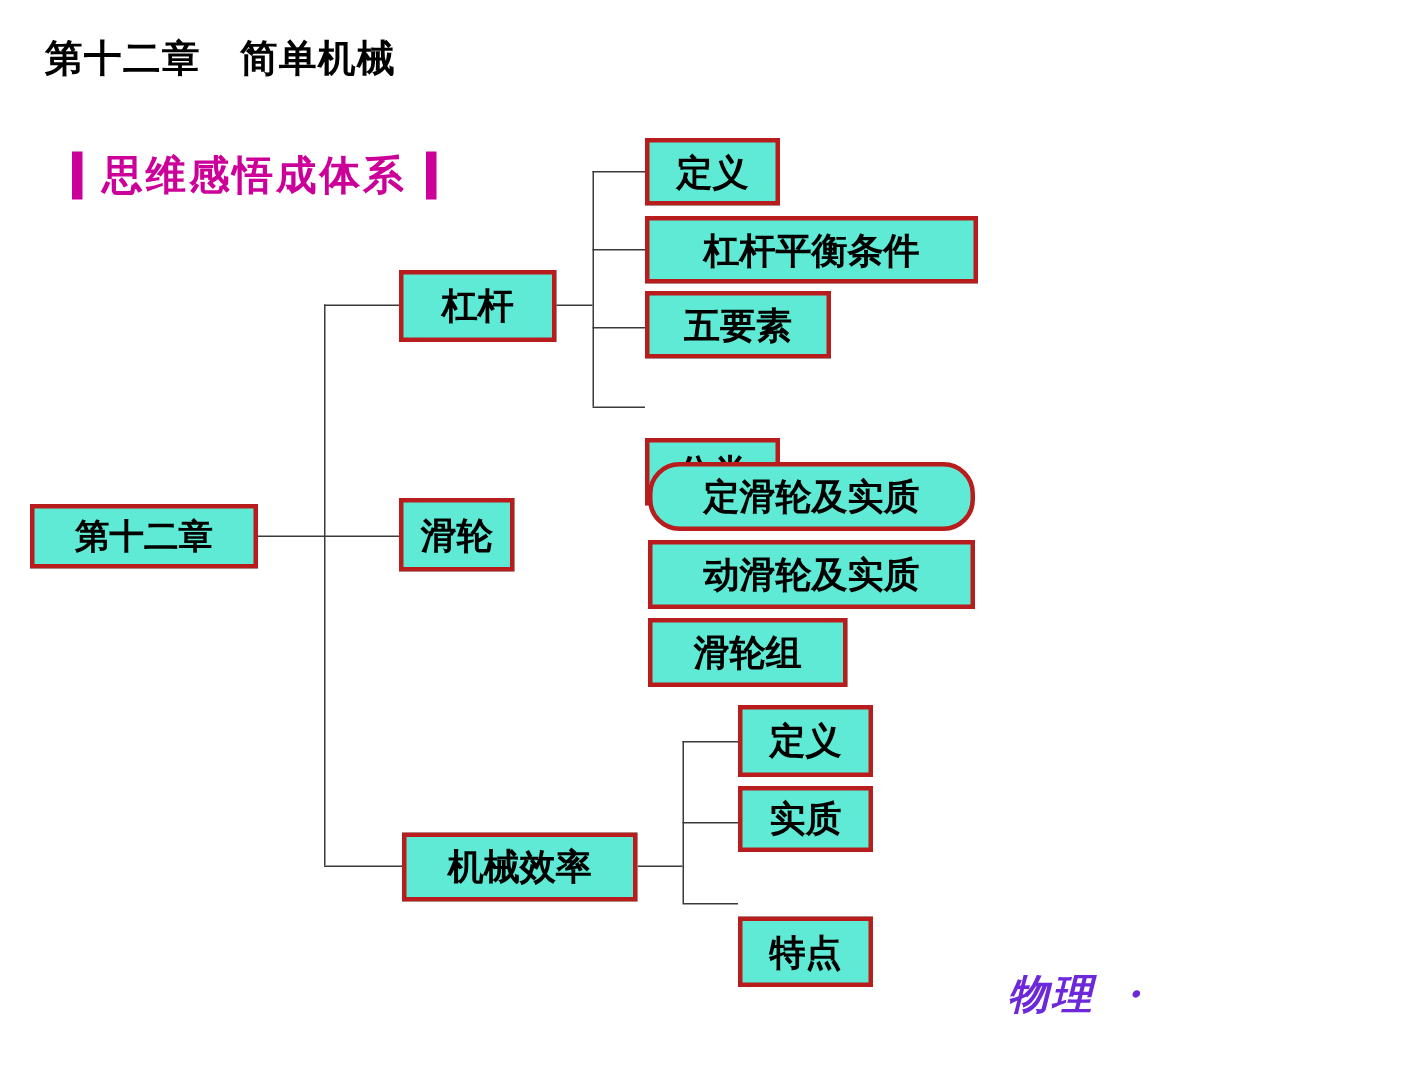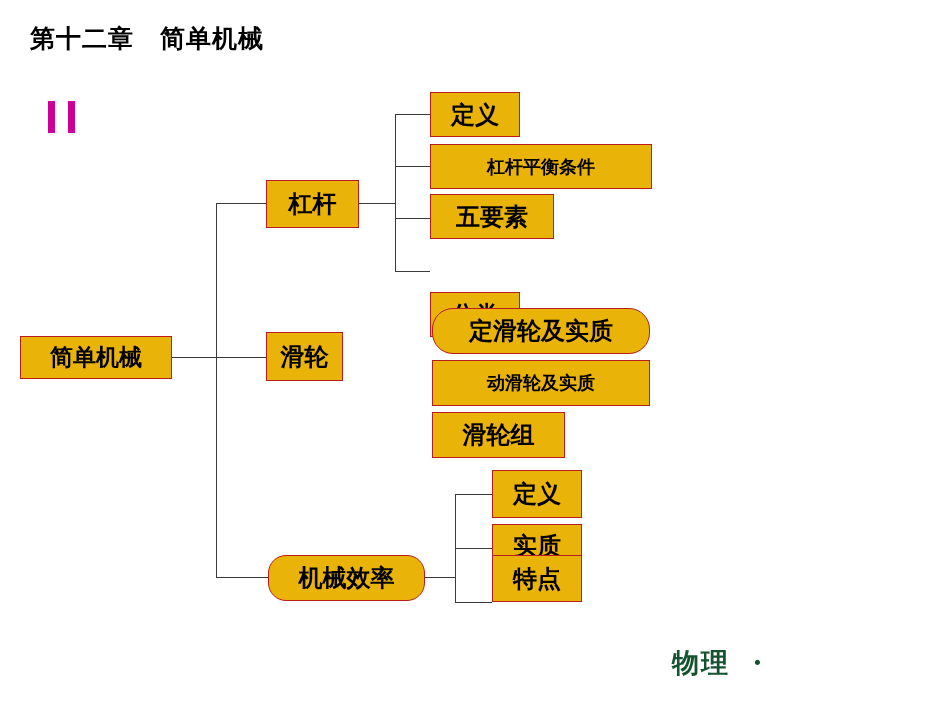--- a/index.html
+++ b/index.html
@@ -59,70 +59,69 @@
     color: #cc0099;
     letter-spacing: 2px;
     white-space: nowrap;
     line-height: 1;
   }
 
   
   .node {
     position: absolute;
     box-sizing: border-box;
-    border: 1px solid #b91c1c;
-    background: #eab308;
+    border: 3px solid #b91c1c;
+    background: #5eead4;
     display: flex;
     align-items: center;
     justify-content: center;
     font-family: "DejaVu Serif", "Liberation Serif", serif;
     font-weight: 700;
     color: #000000;
     white-space: nowrap;
   }
 
   
   #node-root {
     left: 20px; top: 336px;
     width: 152px; height: 43px;
     font-size: 23px;
   }
   
   #node-lever {
     left: 266px; top: 180px;
-    width: 93px; height: 48px;
+    width: 105px; height: 48px;
     font-size: 24px;
   }
   #node-pulley {
     left: 266px; top: 332px;
     width: 77px; height: 49px;
     font-size: 24px;
   }
   #node-efficiency {
     left: 268px; top: 555px;
     width: 157px; height: 46px;
     font-size: 24px;
-    border-radius: 18px;
   }
 
   
   #node-l1 { left: 430px; top: 92px;  width: 90px;  height: 45px; font-size: 24px; }
-  #node-l2 { left: 430px; top: 144px; width: 222px; height: 45px; font-size: 18px; }
+  #node-l2 { left: 430px; top: 144px; width: 222px; height: 45px; font-size: 24px; }
   #node-l3 { left: 430px; top: 194px; width: 124px; height: 45px; font-size: 24px; }
   #node-l4 { left: 430px; top: 248px; width: 90px;  height: 45px; font-size: 24px; margin-top: 44px; }
 
   
   #node-p1 { left: 432px; top: 308px; width: 218px; height: 46px; font-size: 24px; border-radius: 21px; }
-  #node-p2 { left: 432px; top: 360px; width: 218px; height: 46px; font-size: 18px; font-family: Liberation Mono, monospace; }
+  #node-p2 { left: 432px; top: 360px; width: 218px; height: 46px; font-size: 24px; font-family: Liberation Mono, monospace; }
   #node-p3 { left: 432px; top: 412px; width: 133px; height: 46px; font-size: 24px; }
 
   
   #node-e1 { left: 492px; top: 470px; width: 90px; height: 48px; font-size: 24px; }
   #node-e2 { left: 492px; top: 524px; width: 90px; height: 44px; font-size: 24px; text-align: center; }
-  #node-e3 { left: 492px; top: 555px; width: 90px; height: 47px; font-size: 24px; }
+  #node-e3 { left: 492px; top: 611px; width: 90px; height: 47px; font-size: 24px; }
 
   
   .line {
     position: absolute;
     background: #3a3a3a;
   }
   .line.h { height: 1px; }
   .line.v { width: 1px; }
 
   
@@ -145,36 +144,38 @@
   #c-eff-s1     { left: 455px; top: 494px; width: 37px; }
   #c-eff-s2     { left: 455px; top: 548px; width: 37px; }
   #c-eff-s3     { left: 455px; top: 602px; width: 37px; }
 
   
   .footer {
     position: absolute;
     left: 672px;
     top: 645px;
     font-family: "DejaVu Serif", "Liberation Serif", serif;
+    font-style: italic;
     font-weight: 700;
     font-size: 27px;
-    color: #14532d;
+    color: #6d28d9;
     white-space: pre;
     letter-spacing: 2px;
   }
 </style>
 </head>
 <body>
 
 <div class="slide">
 
   <div class="chapter-title">第十二章　简单机械</div>
 
   <div class="subtitle-wrap">
     <span class="bar"></span>
+    <span class="subtitle-text">思维感悟成体系</span>
     <span class="bar"></span>
   </div>
 
   <div class="line h" id="c-root-stub"></div>
   <div class="line v" id="c-trunk"></div>
   <div class="line h" id="c-lever-in"></div>
   <div class="line h" id="c-eff-in"></div>
 
   <div class="line h" id="c-lever-out"></div>
   <div class="line v" id="c-lev-spine"></div>
@@ -182,21 +183,21 @@
   <div class="line h" id="c-lev-s2"></div>
   <div class="line h" id="c-lev-s3"></div>
   <div class="line h" id="c-lev-s4"></div>
 
   <div class="line h" id="c-eff-out"></div>
   <div class="line v" id="c-eff-spine"></div>
   <div class="line h" id="c-eff-s1"></div>
   <div class="line h" id="c-eff-s2"></div>
   <div class="line h" id="c-eff-s3"></div>
 
-  <div class="node" id="node-root">简单机械</div>
+  <div class="node" id="node-root">第十二章</div>
 
   <div class="node" id="node-lever">杠杆</div>
 
   <div class="node" id="node-pulley">滑轮</div>
 
   <div class="node" id="node-efficiency">机械效率</div>
 
   <div class="node" id="node-l1">定义</div>
   <div class="node" id="node-l2">杠杆平衡条件</div>
   <div class="node" id="node-l3">五要素</div>

